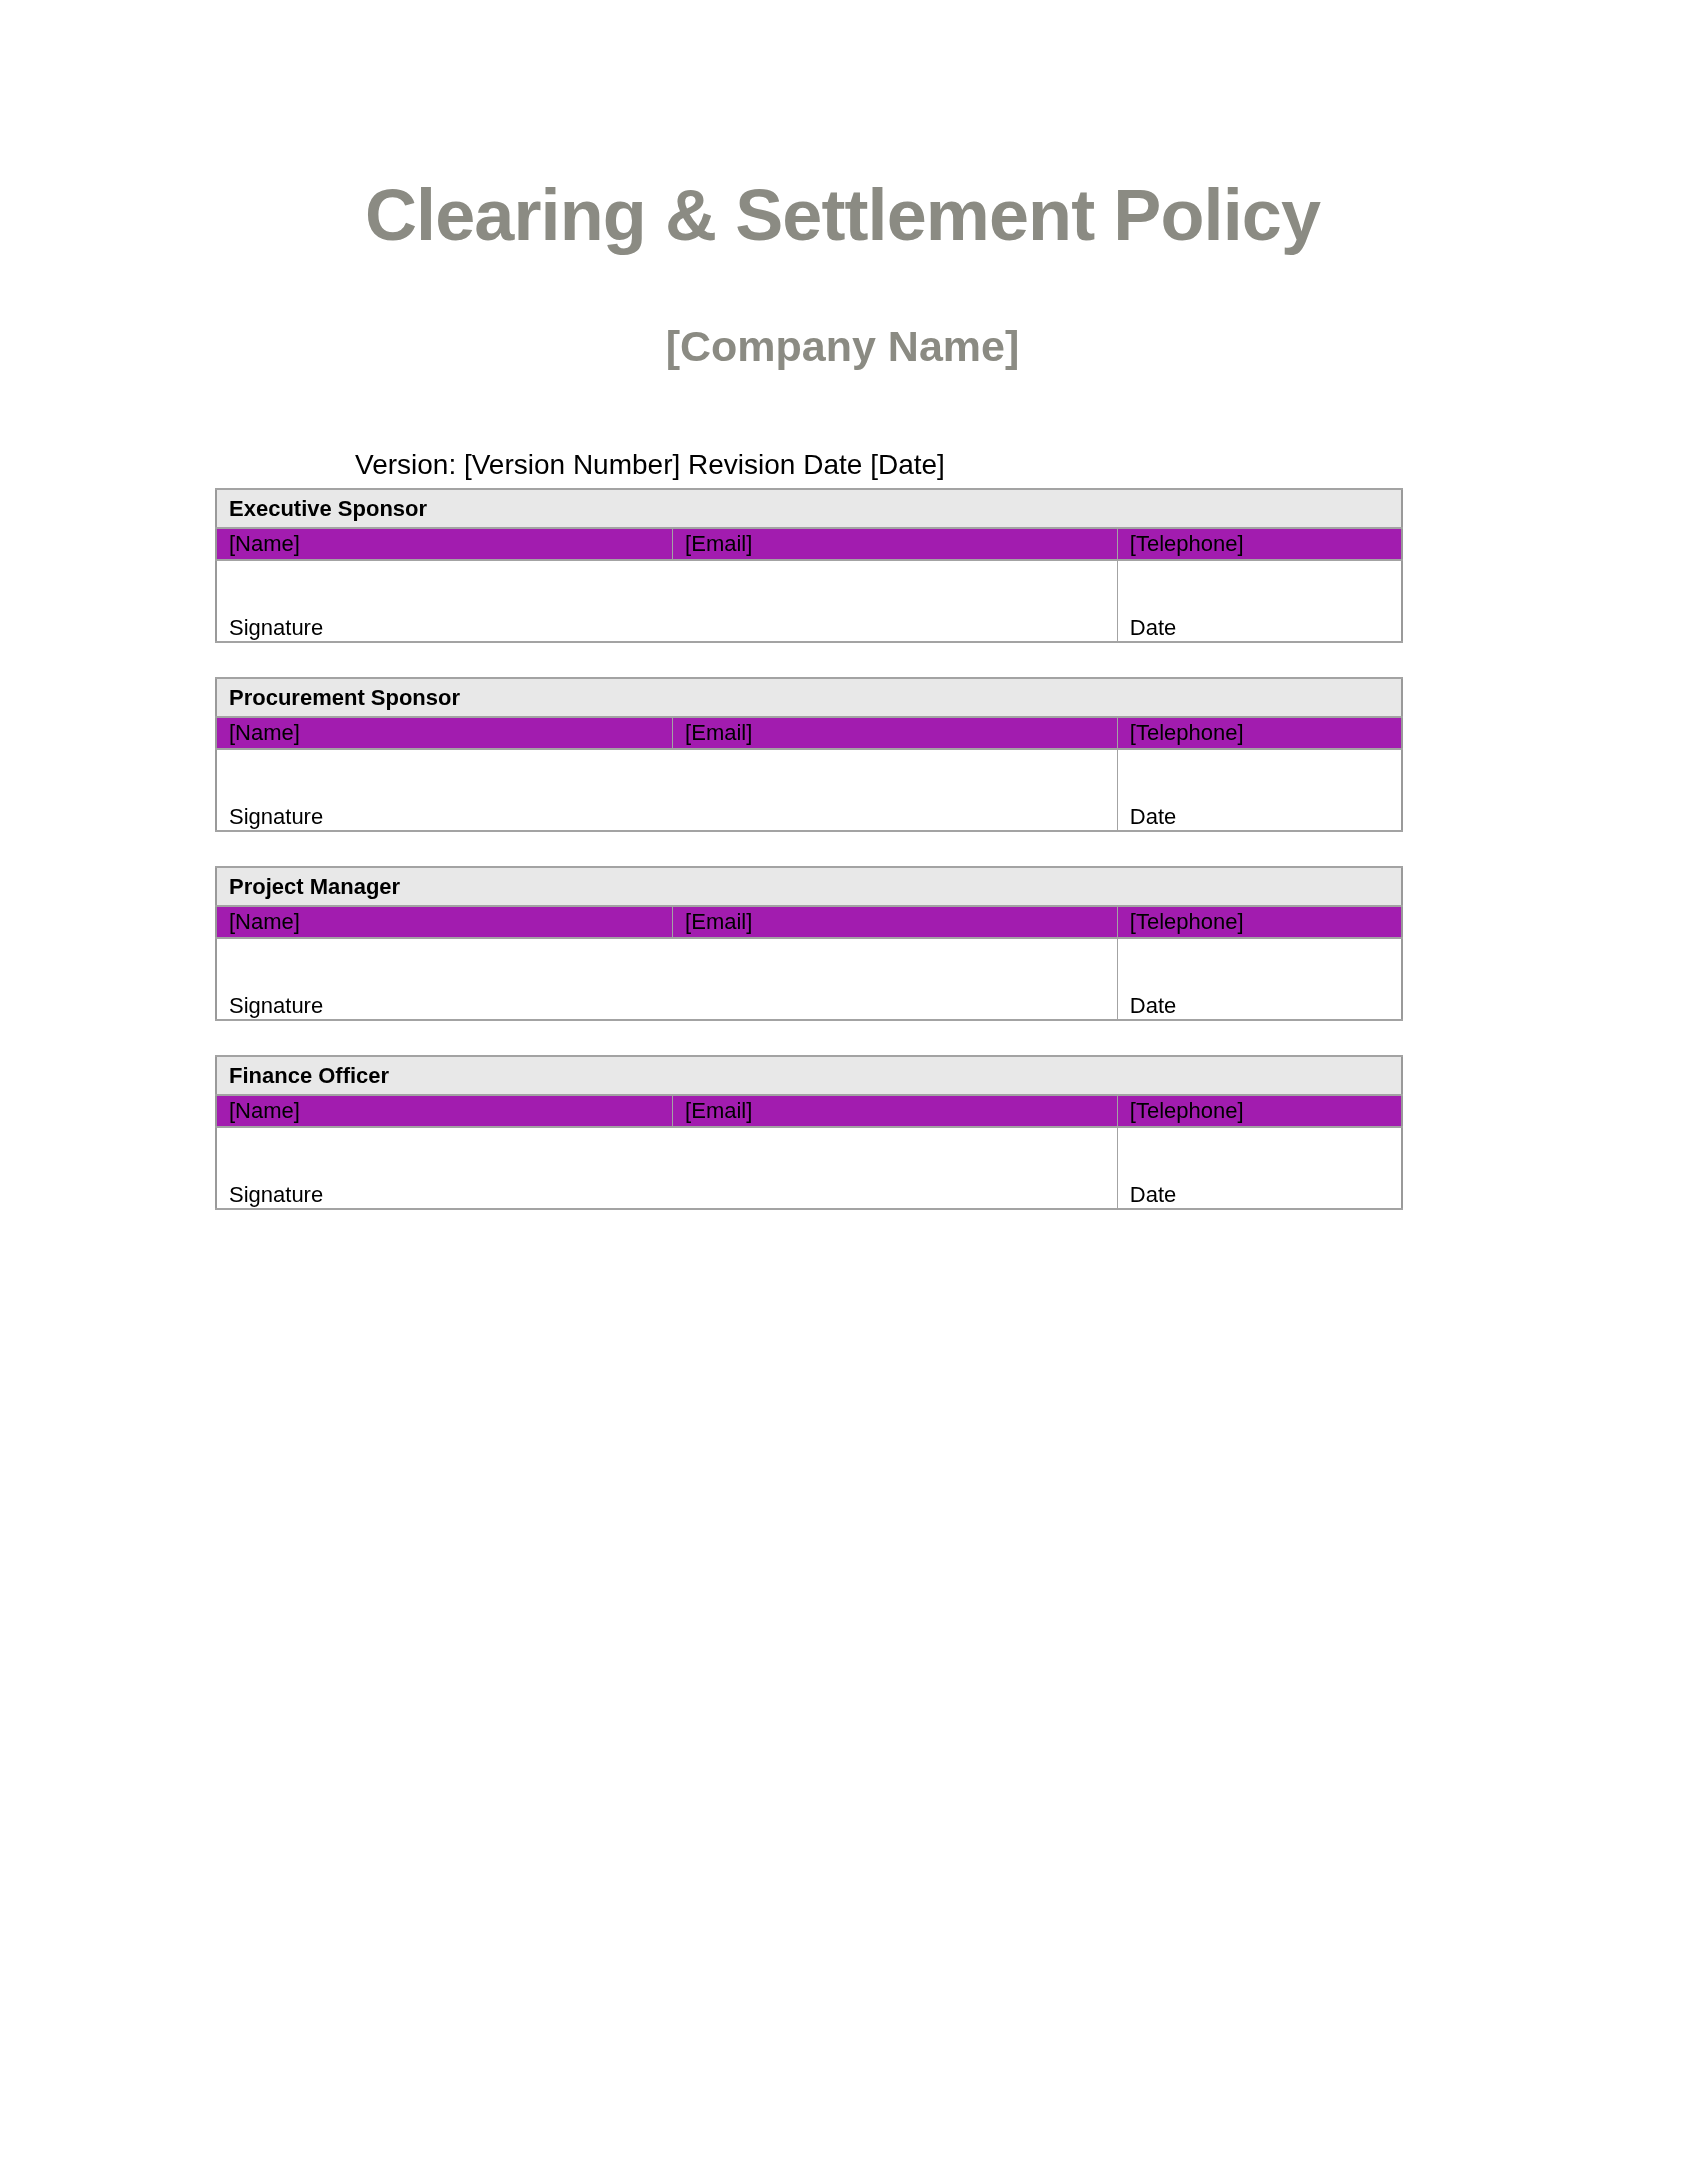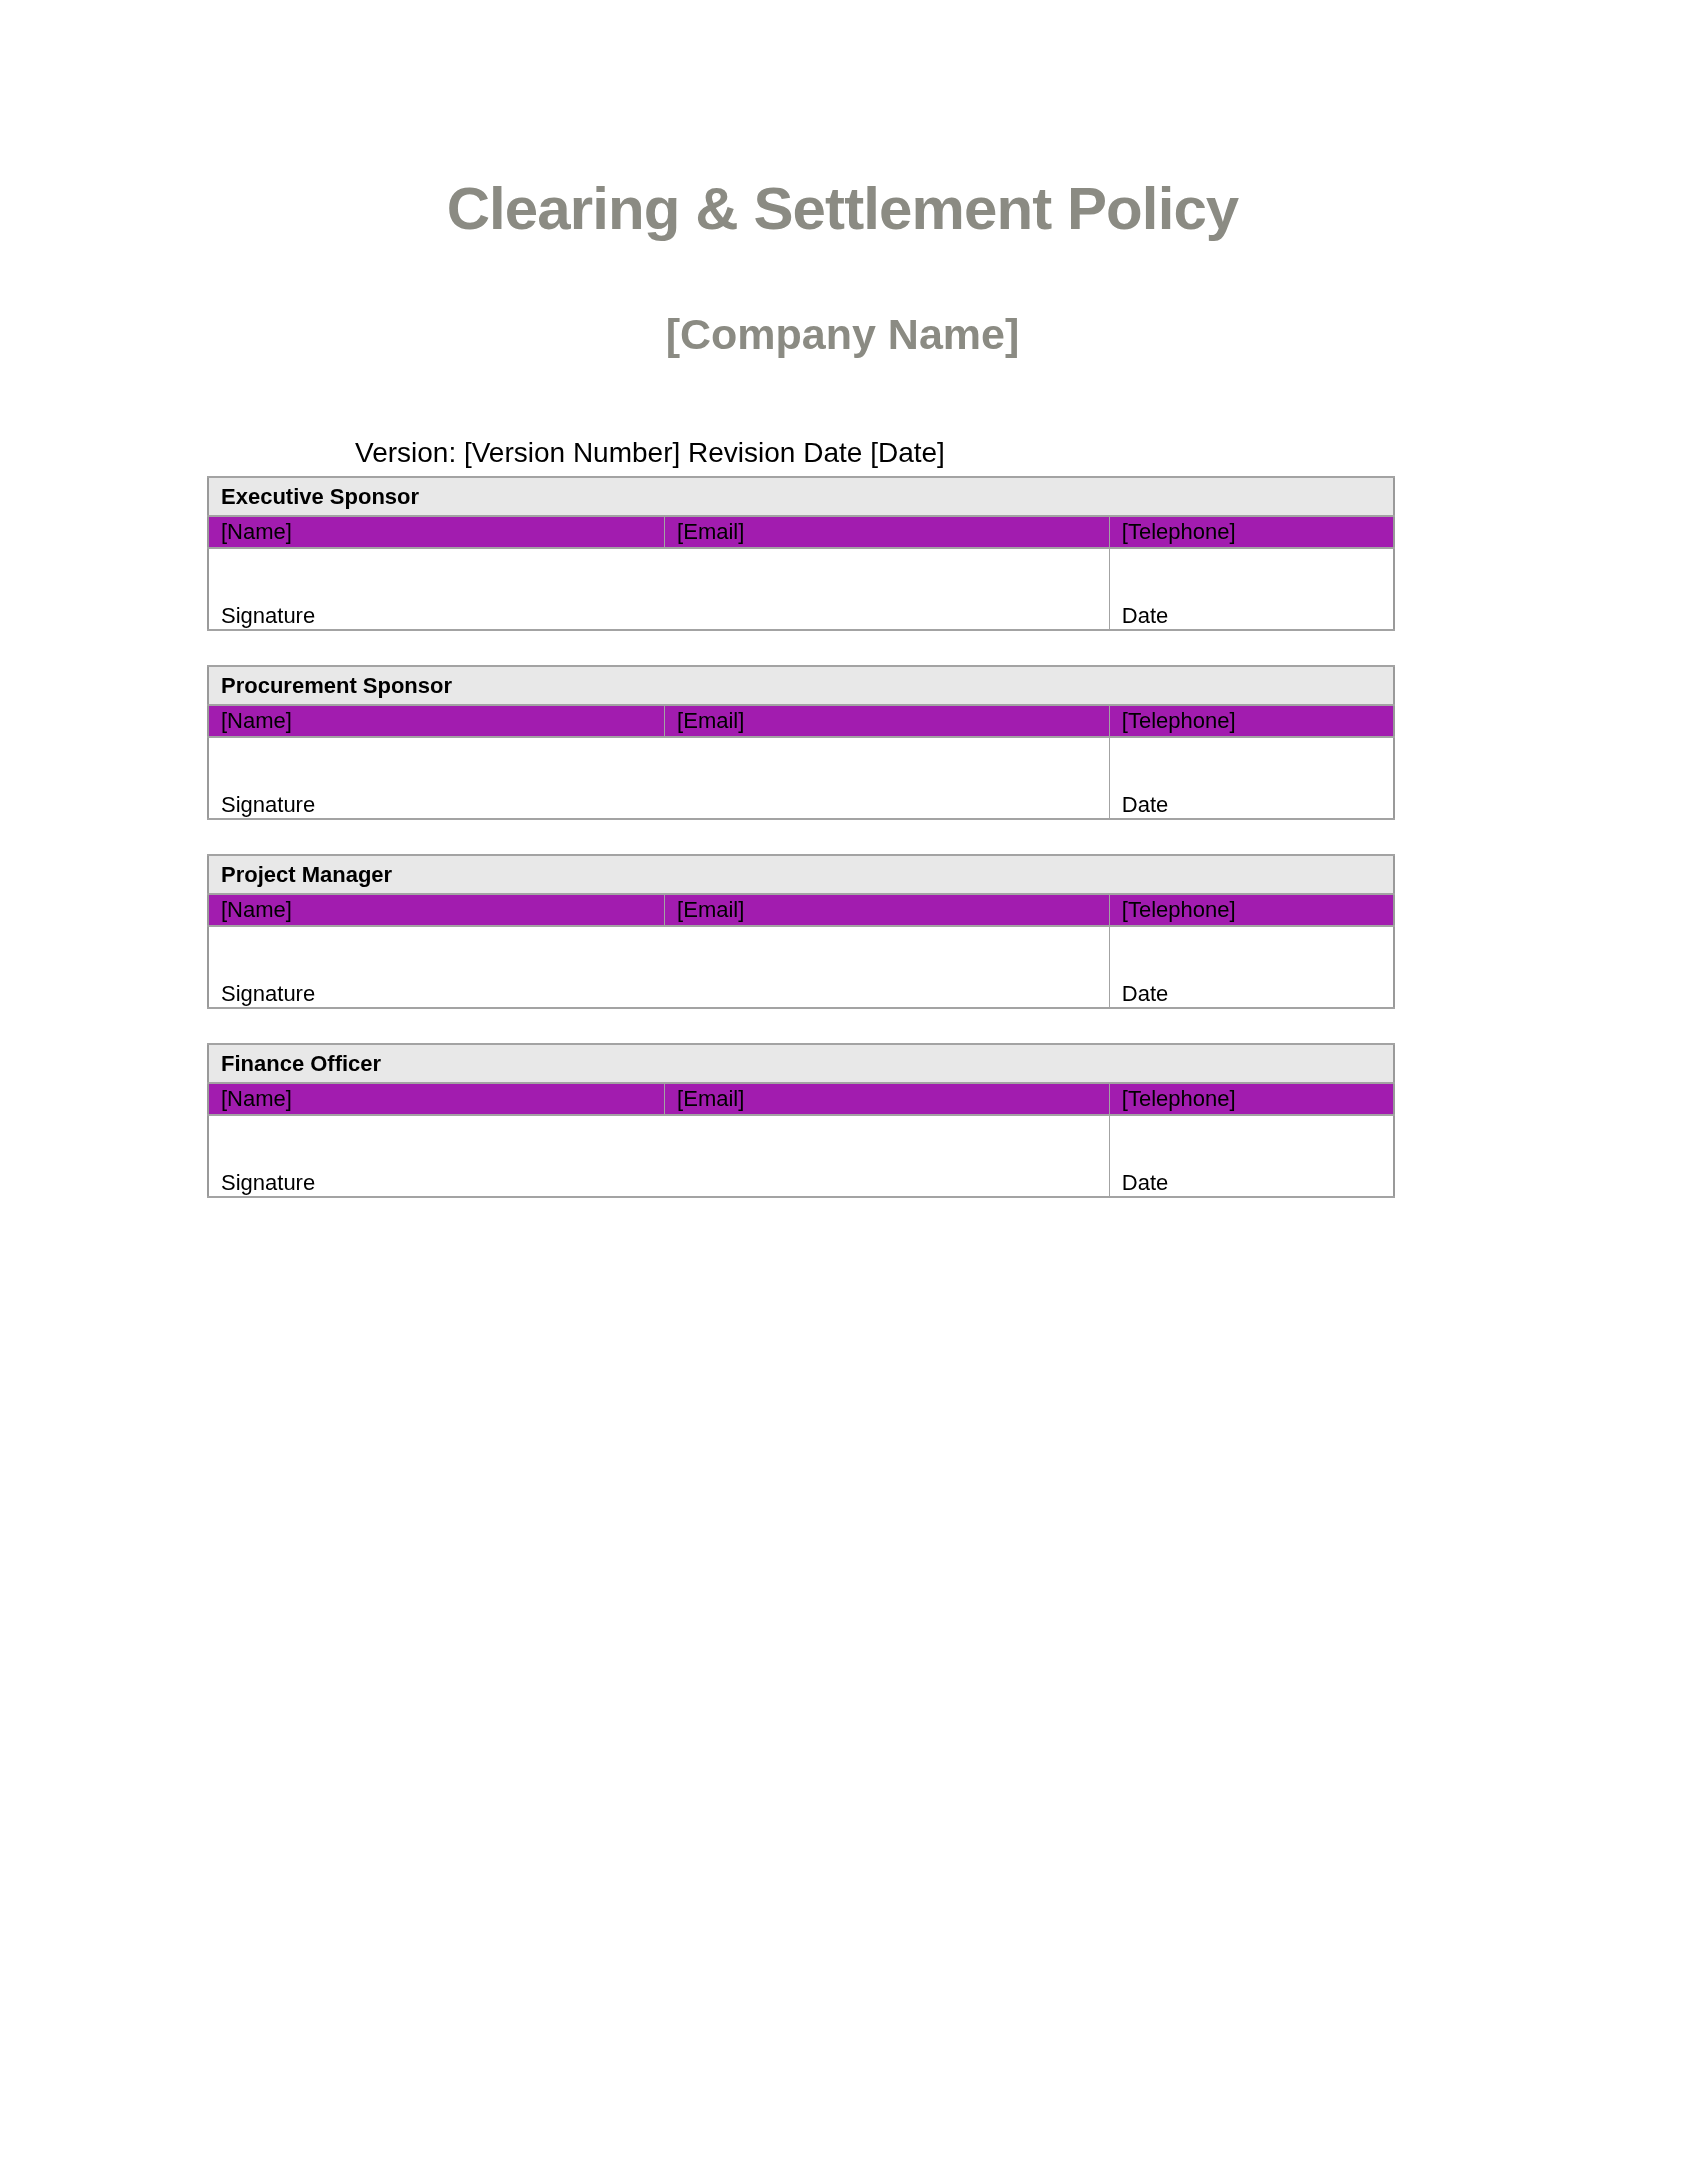--- a/index.html
+++ b/index.html
@@ -24,21 +24,21 @@
   }
   .page {
     position: relative;
     width: 1685px;
     height: 2181px;
     background: #ffffff;
   }
   .doc-title {
     margin: 0;
     padding-top: 179px;
-    font-size: 60px;
+    font-size: 72px;
     line-height: 1;
     font-weight: bold;
     text-align: center;
     color: var(--title-color);
     letter-spacing: -0.9px;
   }
   .doc-subtitle {
     margin: 74px 0 0 0;
     font-size: 43px;
     line-height: 1;
@@ -53,21 +53,21 @@
     color: var(--text-color);
   }
   .tables-wrap {
     margin: 9.4px 0 0 207px;
     width: 1188px;
   }
   table.sig-table {
     width: 1188px;
     border-collapse: collapse;
     table-layout: fixed;
-    margin: 0 0 34px 0;
+    margin: 0 0 34px 8px;
     border: 2.6px solid var(--outer-border);
     font-size: 22px;
     color: var(--text-color);
   }
   table.sig-table td {
     border: 1.7px solid var(--border-color);
     border-top-width: 2.6px;
     border-bottom-width: 2.6px;
     padding: 0 8.5px 0 12px;
     overflow: hidden;

